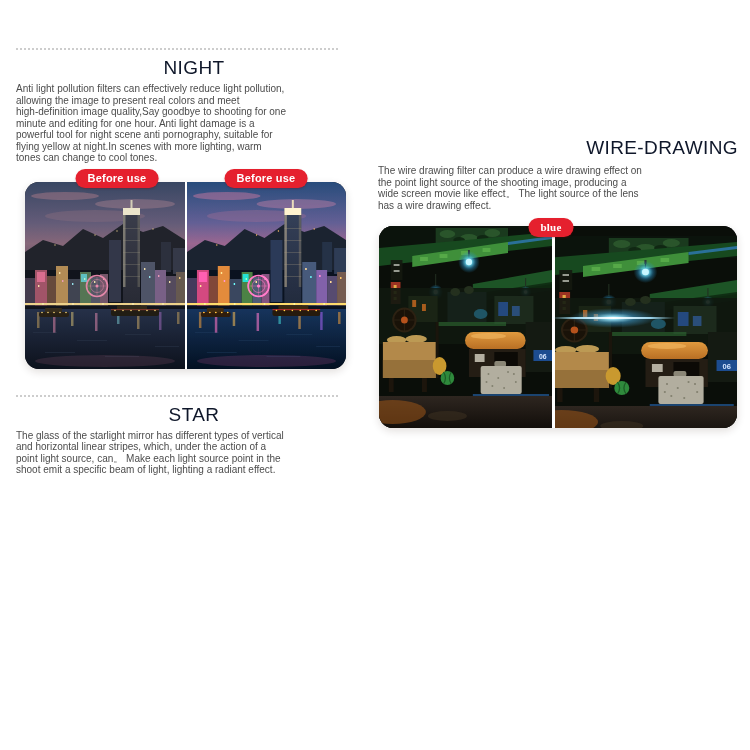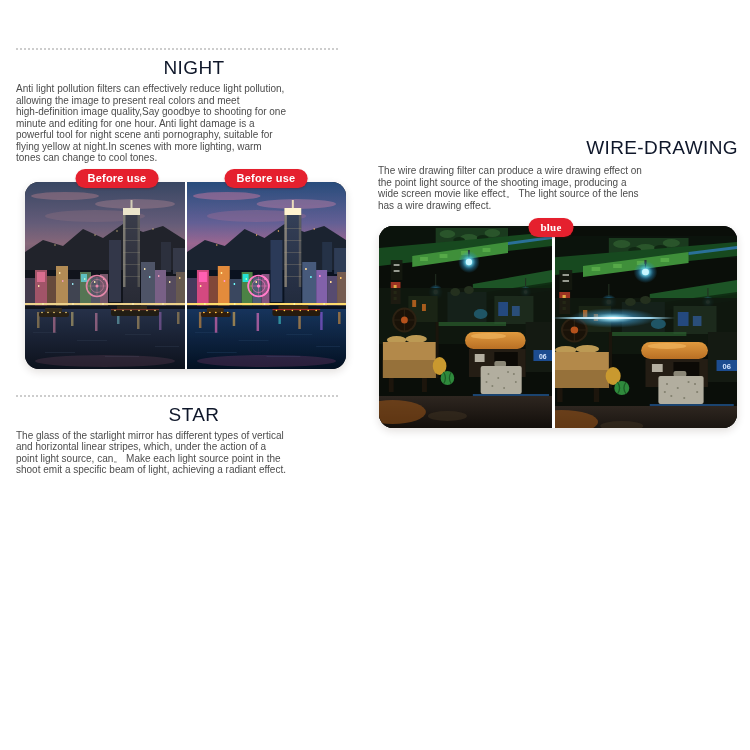--- a/index.html
+++ b/index.html
@@ -694,21 +694,21 @@
       </div>
     </div>
   </div>
 
   <div class="dotline dl2"></div>
 
   <h2 class="sec-title">STAR</h2>
   <p class="sec-body">The glass of the starlight mirror has different types of vertical
 and horizontal linear stripes, which, under the action of a
 point light source, can。 Make each light source point in the
-shoot emit a specific beam of light, achieving a radiant effect.</p>
+shoot emit a specific beam of light, lighting a radiant effect.</p>
 
 </div>
 
 <div class="col col-right">
   <h2 class="sec-title" style="margin-top:16px;text-align:right;">WIRE-DRAWING</h2>
   <p class="sec-body" style="margin-top:6px;">The wire drawing filter can produce a wire drawing effect on
 the point light source of the shooting image, producing a
 wide screen movie like effect。 The light source of the lens
 has a wire drawing effect.</p>
 

